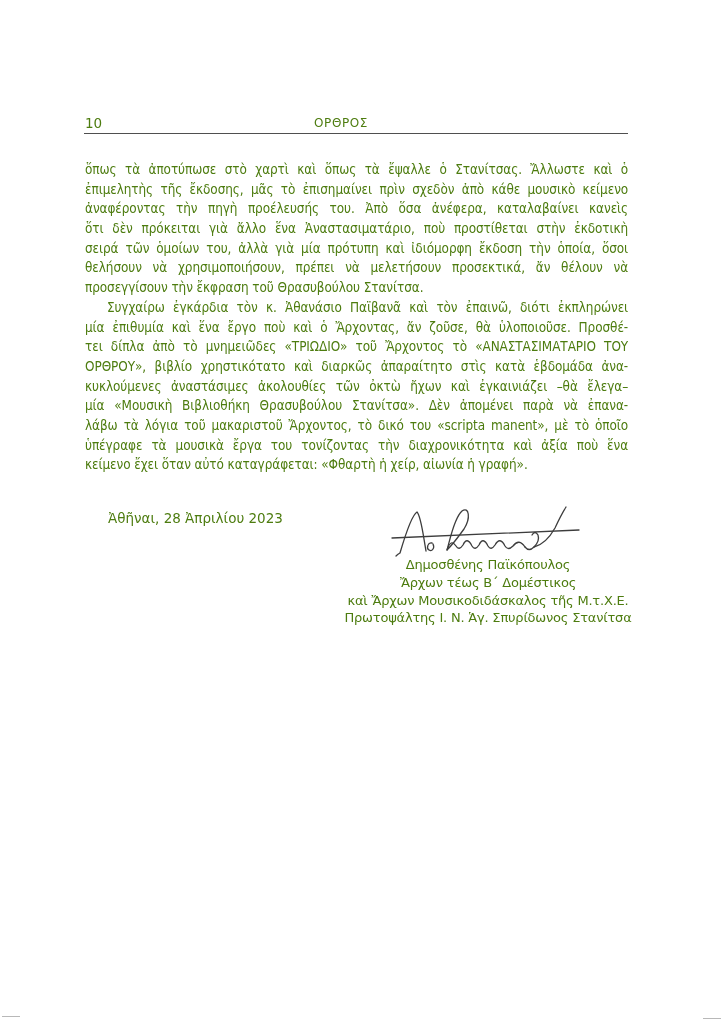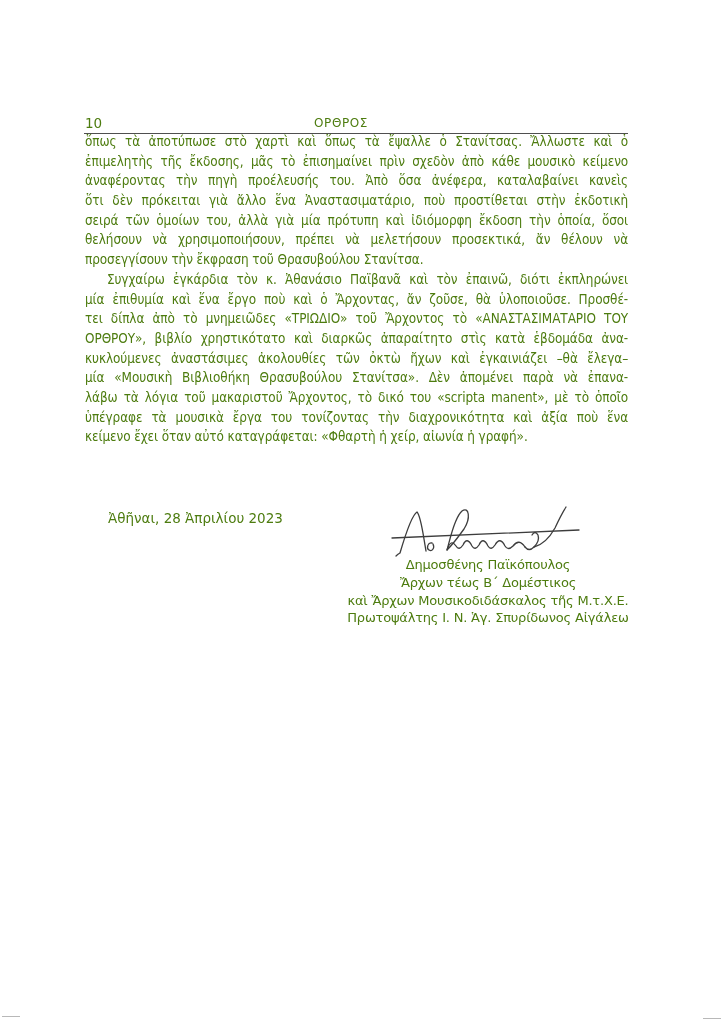--- a/index.html
+++ b/index.html
@@ -20,21 +20,21 @@
   .header-title {
     position:absolute; left:84px; top:78px; width:514px;
     text-align:center; font-size:12px; letter-spacing:0.6px; line-height:18px;
   }
   .header-rule {
     position:absolute; left:84px; top:97px; width:544px; height:1px;
     background:#4f4f4f;
   }
   
   .bodytext {
-    position:absolute; left:85px; top:96px; width:620px;
+    position:absolute; left:85px; top:124px; width:620px;
   }
   .line {
     height:19.7px; line-height:19.7px;
     font-size:13.8px; letter-spacing:-0.1px;
     text-align:justify; text-align-last:justify;
     transform:scaleX(0.876); transform-origin:0 0;
     white-space:nowrap;
   }
   .line.last { text-align:left; text-align-last:left; }
   .line.indent { text-indent:25px; }
@@ -104,21 +104,21 @@
     <path d="M 146 47 Q 158 44 167 28 Q 173 15 178 7"></path>
 
     <path d="M 4 38 L 191 30"></path>
   </svg>
 
   <div class="sig-block">
     <div class="sig-line">Δημοσθένης Παϊκόπουλος</div>
     <div>
         <div class="sig-line">Ἄρχων τέως Β΄ Δομέστικος</div>
         <div class="sig-line">καὶ Ἄρχων Μουσικοδιδάσκαλος τῆς Μ.τ.Χ.Ε.</div>
-        <div class="sig-line">Πρωτοψάλτης Ι. Ν. Ἁγ. Σπυρίδωνος Αἰγάλεω</div>
+        <div class="sig-line">Πρωτοψάλτης Ι. Ν. Ἁγ. Σπυρίδωνος Στανίτσα</div>
       </div>
   </div>
 
   <div class="crop bl-h"></div>
   <div class="crop bl-v"></div>
   <div class="crop br-h"></div>
   <div class="crop br-v"></div>
 
 </div>
 

